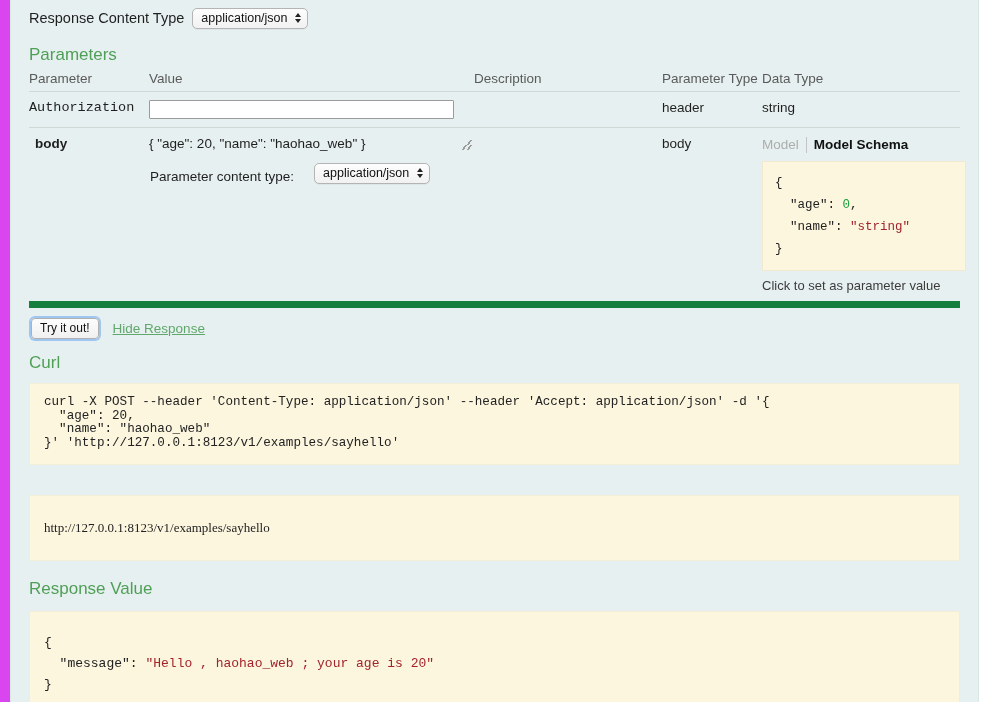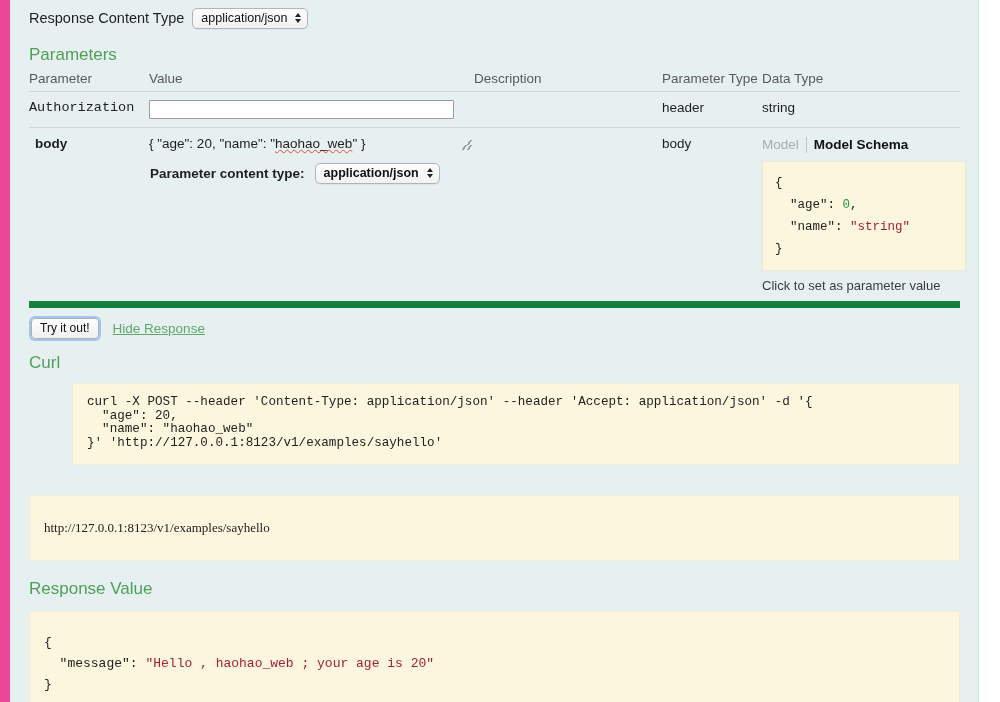--- a/index.html
+++ b/index.html
@@ -9,21 +9,21 @@
     height: 702px;
     background: #ffffff;
     font-family: "Liberation Sans", sans-serif;
     overflow: hidden;
   }
 
   #root {
     position: relative;
     width: 892px;
     height: 702px;
-    background: #ec4899;
+    background: #d946ef;
   }
 
   
   .op-panel {
     position: absolute;
     left: 10px;
     top: 0;
     width: 969px;
     height: 702px;
     background: #e7f0f0;
@@ -145,27 +145,26 @@
     background: #ffffff;
     font-size: 13px;
     padding: 1px 3px;
     box-sizing: border-box;
     font-family: "Liberation Sans", sans-serif;
     outline: none;
   }
 
   .content-type-line {
     display: flex;
-    align-items: center;
-    gap: 10px;
+    align-items: flex-end;
+    gap: 20px;
     margin-top: 12px;
     margin-left: 1px;
     font-size: 13.5px;
     color: #1f1f1f;
-    font-weight: bold;
   }
 
   
   .model-tabs {
     display: flex;
     align-items: center;
     font-size: 13.5px;
     line-height: 16px;
     margin-top: 1px;
   }
@@ -246,38 +245,36 @@
     font-family: "Liberation Mono", "DejaVu Sans Mono", monospace;
     color: #222;
     white-space: pre;
     overflow: hidden;
   }
 
   .code-curl {
     font-size: 12.6px;
     line-height: 13.5px;
     padding: 12px 14px 14px 14px;
-    margin-left: 43px;
   }
   .code-url {
     font-size: 13px;
     line-height: 18px;
     padding: 23px 14px;
     font-family: Liberation Serif, serif;
   }
   .code-respbody {
     font-size: 13px;
     line-height: 21px;
     padding: 20px 14px 22px 14px;
   }
   .code-respbody .str { color: #a3232c; }
 
   
   .squiggle {
-    text-decoration: underline;
     text-decoration-style: wavy;
     text-decoration-color: #e24b3a;
     text-decoration-thickness: 1px;
   }
   .spacer-10 { height: 10px; }
   .spacer-12 { height: 12px; }
   .spacer-14 { height: 14px; }
   .spacer-18 { height: 18px; }
 </style>
 </head>

